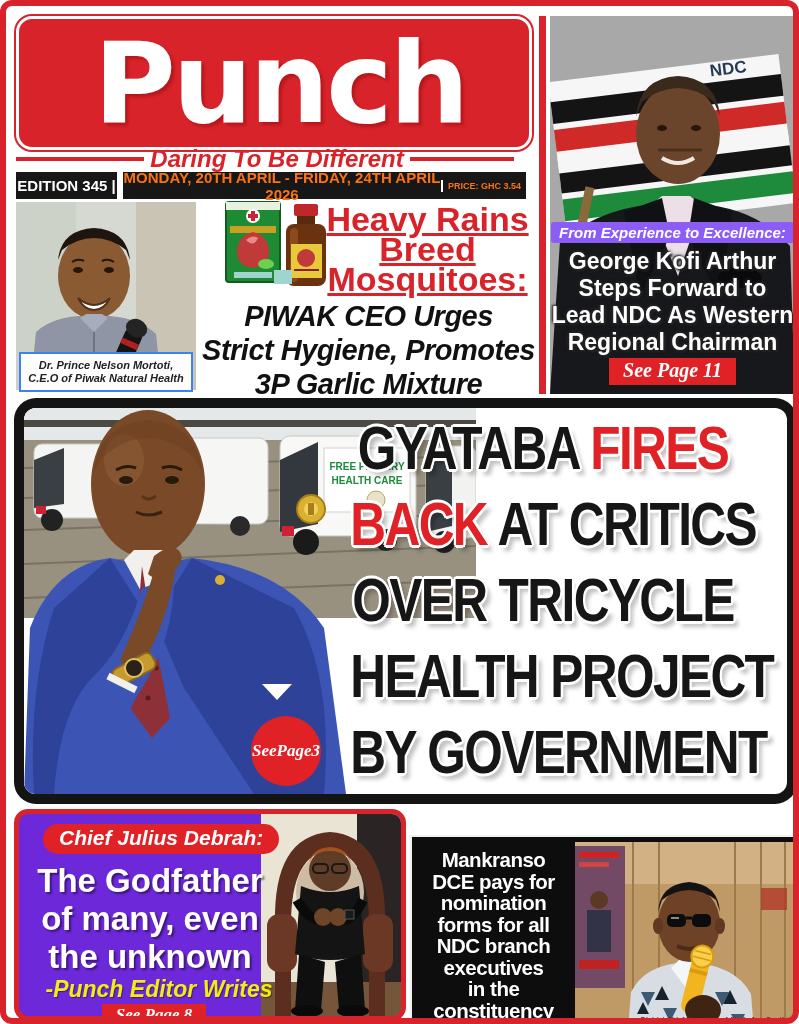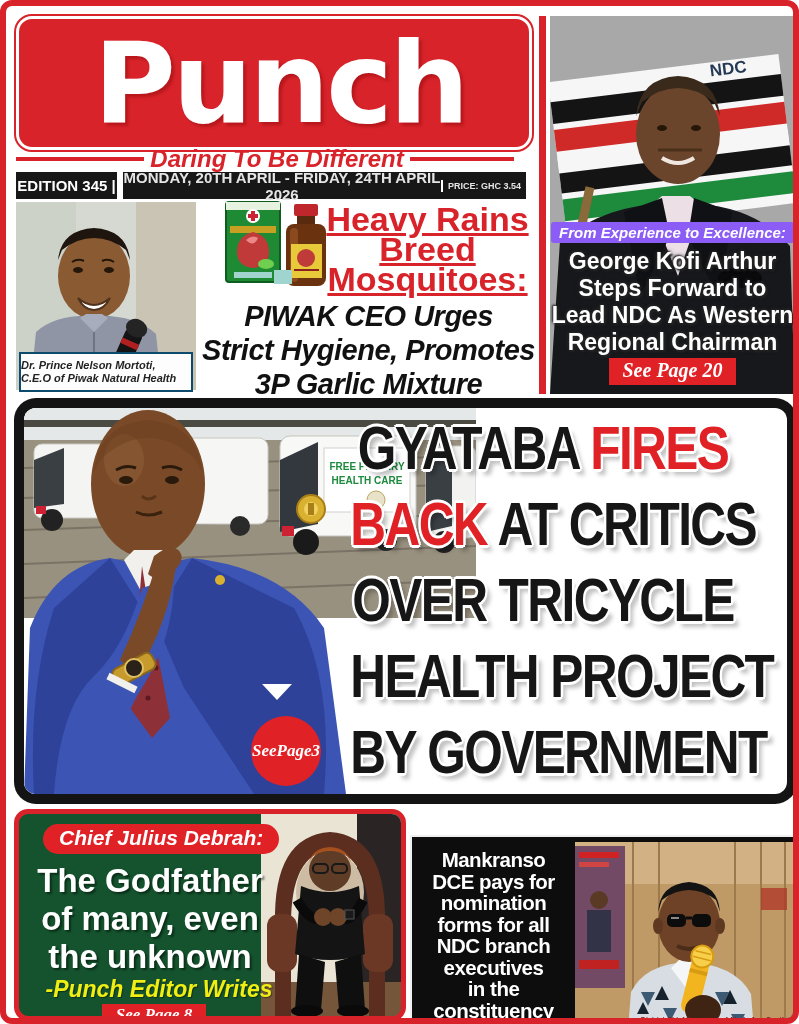--- a/index.html
+++ b/index.html
@@ -13,29 +13,29 @@
             border-radius:16px;border:3px solid #fff;outline:2px solid #d8232a;
             display:flex;align-items:center;justify-content:center;padding-left:12px;}
   .logo-text{color:#fff;font-family:"DejaVu Sans",sans-serif;font-weight:bold;
              font-size:112px;letter-spacing:-3px;line-height:100px;text-shadow:3px 3px 3px rgba(120,0,0,.35);}
   .tagline-row{left:10px;top:142px;width:498px;height:22px;display:flex;align-items:center;}
   .tag-line-l{width:128px;height:4px;background:#d8232a;border-top:2px solid #d8232a;border-bottom:2px solid #d8232a;box-sizing:border-box;}
   .tag-line-r{width:104px;height:4px;background:#d8232a;}
   .tagline-text{flex:1;text-align:center;color:#d8232a;font-style:italic;font-weight:bold;font-size:24px;}
   .edition-box{left:10px;top:166px;width:101px;height:27px;background:#171717;color:#fff;
                font-weight:bold;font-size:15px;display:flex;align-items:center;justify-content:center;}
-  .date-bar{left:117px;top:166px;width:403px;height:27px;background:#171717;color:#e5e5e5;
+  .date-bar{left:117px;top:166px;width:403px;height:27px;background:#171717;color:#f97316;
             display:flex;align-items:center;}
   .date-text{flex:1;text-align:center;font-weight:bold;font-size:15px;}
   .price-text{border-left:2px solid #fff;padding:1px 5px 1px 5px;font-weight:bold;font-size:9px;white-space:nowrap;}
 
   
   .piwak-photo{left:10px;top:196px;width:180px;height:188px;}
-  .piwak-caption{left:13px;top:346px;width:170px;height:36px;background:#fdfdfd;border:2px solid #0c4a6e;
-                 display:flex;flex-direction:column;align-items:flex-start;justify-content:center;
+  .piwak-caption{left:13px;top:346px;width:170px;height:36px;background:#fdfdfd;border:2px solid #3b82f6;
+                 display:flex;flex-direction:column;align-items:center;justify-content:center;
                  font-weight:bold;font-style:italic;font-size:11px;color:#222;line-height:13px;}
   .products{left:192px;top:194px;width:142px;height:92px;}
   .piwak-text{left:190px;top:198px;width:345px;height:186px;}
   .piwak-kicker{padding-left:118px;text-align:center;color:#d8232a;font-weight:bold;font-size:34px;
                 line-height:30px;text-decoration:underline;}
   .piwak-head{margin-top:5px;text-align:center;color:#111;font-weight:bold;font-style:italic;
               font-size:29px;line-height:34px;letter-spacing:-0.5px;}
   .seebadge{display:inline-block;background:#e02227;color:#fff;font-family:"Liberation Serif",serif;
             font-style:italic;font-weight:bold;padding:1px 14px 3px 14px;}
   .piwak-see-row{text-align:center;padding-left:25px;margin-top:6px;font-size:20px;}
@@ -61,21 +61,21 @@
            font-weight:bold;font-size:62px;line-height:76px;letter-spacing:-2px;color:#161616;
            text-shadow:3px 0 0 #fff,-3px 0 0 #fff,0 3px 0 #fff,0 -3px 0 #fff,
                        2px 2px 0 #fff,-2px -2px 0 #fff,2px -2px 0 #fff,-2px 2px 0 #fff,
                        6px 6px 5px rgba(0,0,0,.25);}
   .hl-red{color:#e02227;}
   .see3{position:absolute;left:227px;top:308px;width:70px;height:70px;border-radius:50%;background:#e02227;
         color:#fff;font-family:"Liberation Serif",serif;font-style:italic;font-weight:bold;
         font-size:17px;line-height:18px;display:flex;flex-direction:row;align-items:center;justify-content:center;}
 
   
-  .green-panel{left:8px;top:803px;width:392px;height:212px;background:#14532d;border:5px solid #d8232a;
+  .green-panel{left:8px;top:803px;width:392px;height:212px;background:#6d28d9;border:5px solid #d8232a;
                border-radius:14px;box-sizing:border-box;overflow:hidden;}
   .gf-kicker{position:absolute;left:24px;top:10px;background:#e02227;color:#fff;font-style:italic;
              font-weight:bold;font-size:21px;padding:2px 16px 4px 16px;border-radius:18px;white-space:nowrap;}
   .gf-head{position:absolute;left:0px;top:48px;width:262px;text-align:center;color:#fff;font-weight:bold;
            font-size:33px;line-height:38px;white-space:nowrap;text-shadow:2px 2px 2px rgba(0,0,0,.45);}
   .gf-byline{position:absolute;left:0px;top:162px;width:280px;text-align:center;color:#f0ee12;
              font-style:italic;font-weight:bold;font-size:23px;text-shadow:1px 1px 1px rgba(0,0,0,.4);}
   .gf-see-row{position:absolute;left:0;top:-2px;width:270px;text-align:center;font-size:17px;top:176px;margin-top:14px;}
   .gf-photo{position:absolute;right:0;top:0;}
 
@@ -210,21 +210,21 @@
     <div class="ndc-kicker-row">
       <span class="ndc-kicker">From Experience to Excellence:</span>
     </div>
     <div class="ndc-head">
       <div>George Kofi Arthur</div>
       <div>Steps Forward to</div>
       <div>Lead NDC As Western</div>
       <div>Regional Chairman</div>
     </div>
     <div class="ndc-see-row">
-      <span class="seebadge">See Page 20</span>
+      <span class="seebadge">See Page 11</span>
     </div>
   </div>
 
   <div class="abs main-panel">
     <div class="main-inner">
 
       <svg class="main-photo" width="452" height="386" viewBox="0 0 452 386">
         <rect width="452" height="386" fill="#ffffff"></rect>
         <rect x="0" y="0" width="452" height="32" fill="#e4e8e8"></rect>
         <rect x="0" y="12" width="452" height="7" fill="#4a4a42"></rect>

